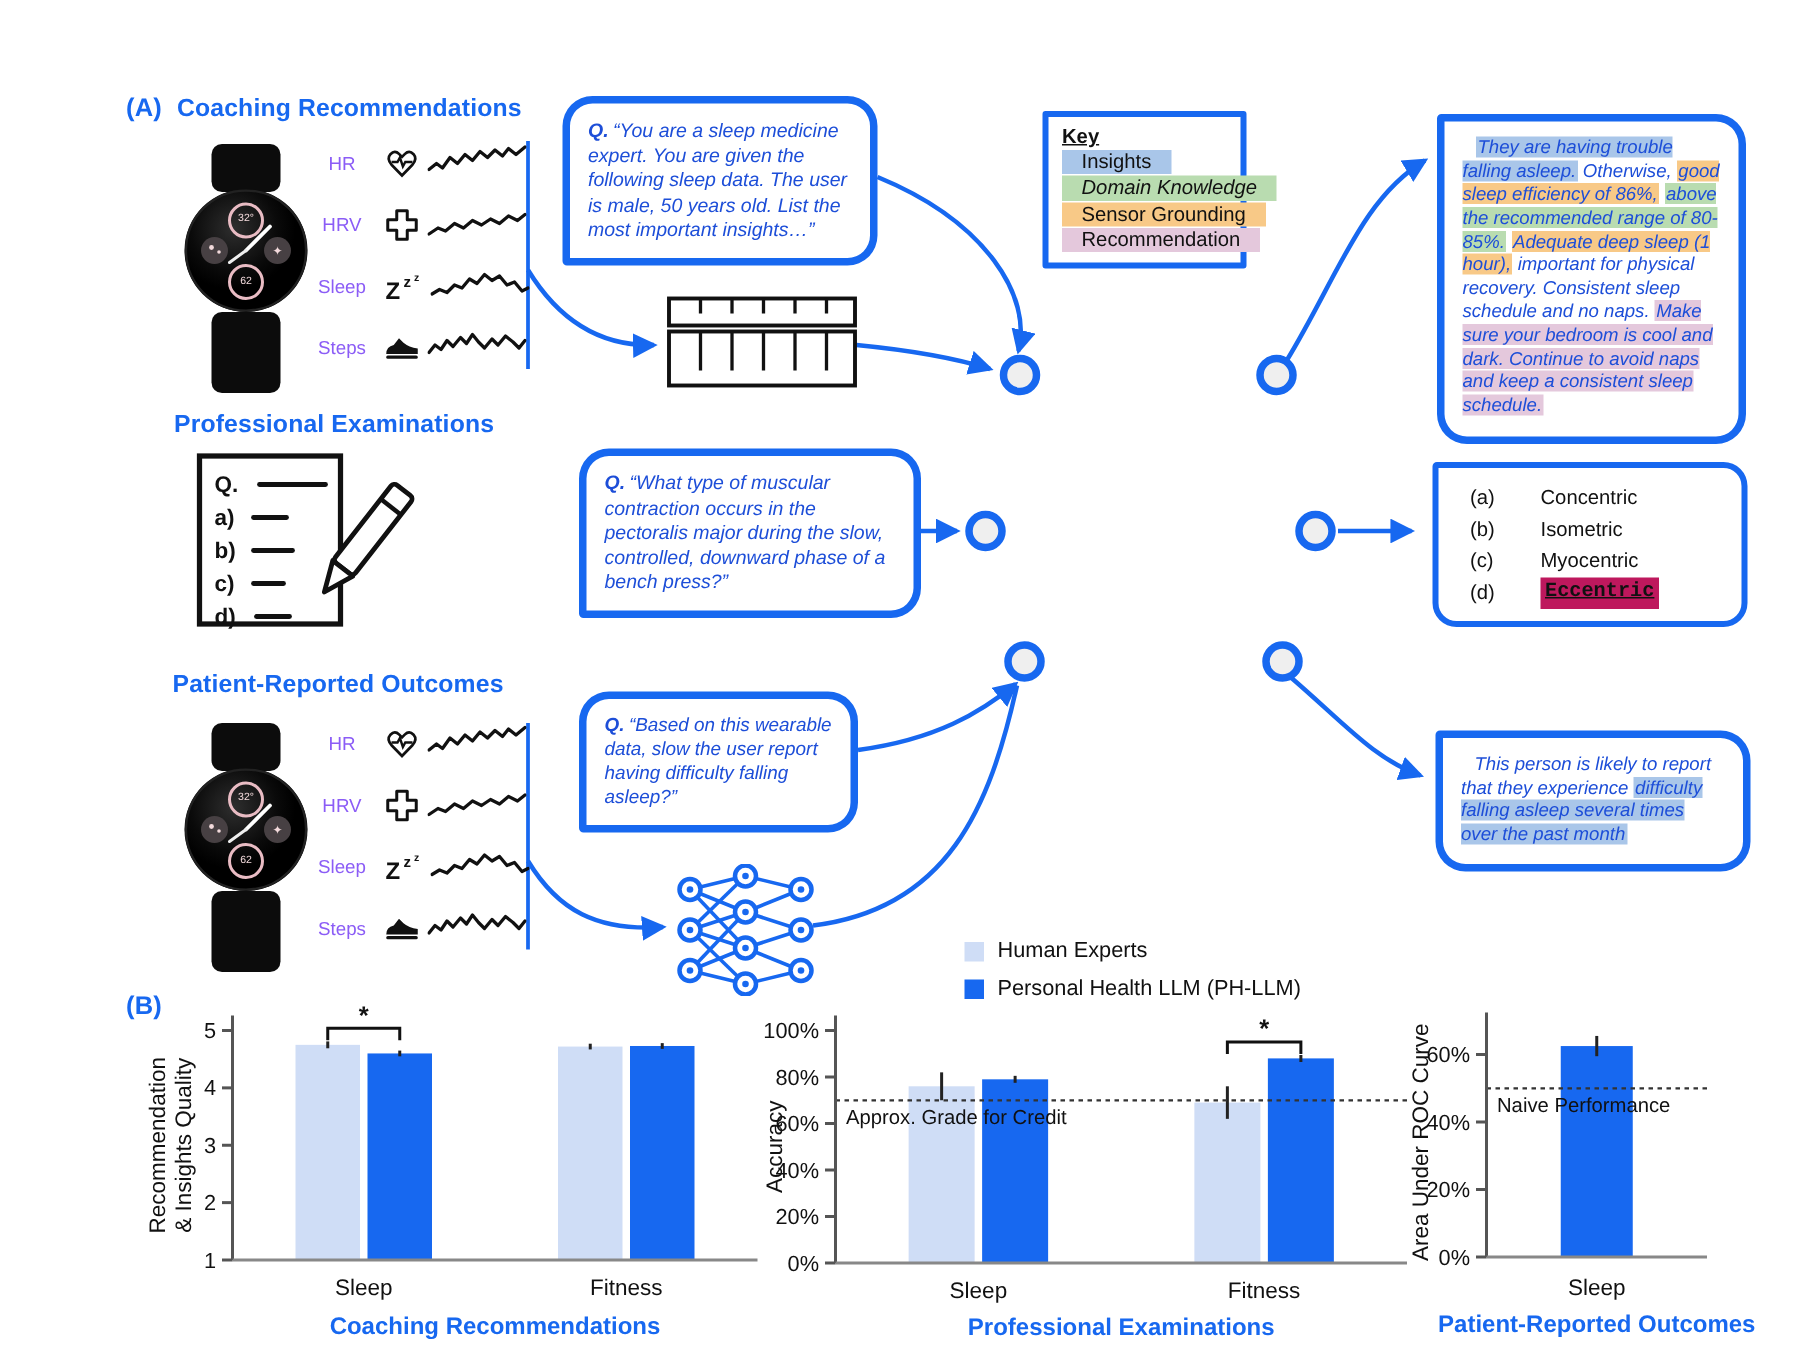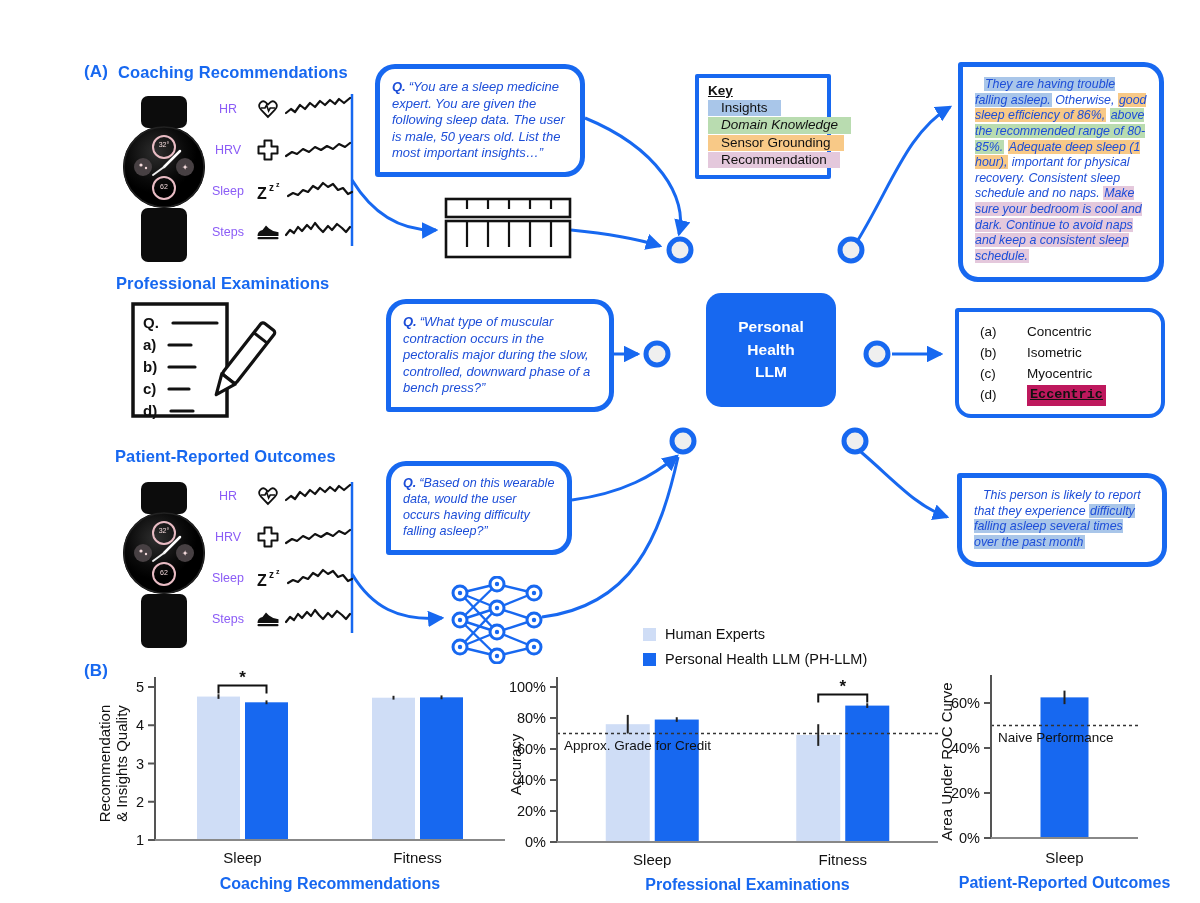--- a/index.html
+++ b/index.html
@@ -25,21 +25,21 @@
     padding:10px 8px 8px 21px;font-size:13.5px;box-sizing:border-box;background:#fff;}
   .ans-row{display:flex;line-height:1.55;}
   .ans-letter{width:47px;}
   .ans-correct{font-weight:bold;text-decoration:underline;padding:0 3px;}
   .legend{font-size:14.5px;}
   .lg-row{display:flex;align-items:center;gap:9px;margin-bottom:9px;}
   .sw{width:13px;height:13px;display:inline-block;}
   .sig-row{display:flex;align-items:center;gap:5px;height:30px;margin-bottom:11px;}
   .sig-label{width:46px;text-align:center;color:#8b5cf6;font-size:12.5px;flex:none;}
   .sig-icon{flex:none;display:flex;align-items:center;}
-  .resp{font-size:12.4px;line-height:1.26;}
+  .resp{font-size:12.4px;line-height:1.26;margin-top:14px;}
   .chart{background:transparent;}
 </style>
 </head>
 <body>
 
 <div class="canvas">
 
   <svg class="abs" style="left:0;top:0" width="1200" height="903">
     <defs>
       <marker id="arw" viewBox="0 0 10 10" refX="8.5" refY="5" markerWidth="5.5" markerHeight="5.5" orient="auto-start-reverse">
@@ -215,25 +215,20 @@
       <rect x="105" y="16" width="17" height="66" rx="3" fill="#fff" stroke="#111" stroke-width="3.2"></rect>
       <line x1="105" y1="30" x2="122" y2="30" stroke="#111" stroke-width="3"></line>
       <polygon points="105,82 122,82 113.5,102" fill="#fff" stroke="#111" stroke-width="3.2" stroke-linejoin="round"></polygon>
     </g>
   </svg>
 
   <div class="abs bubble tail-bl" style="left:386px;top:299px;width:228px;min-height:106px">
     <span class="q">Q.</span><span>“What type of muscular contraction occurs in the pectoralis major during the slow, controlled, downward phase of a bench press?”</span>
   </div>
 
-  <div class="abs llm-box" style="left:706px;top:293px;width:130px;height:114px">
-    <div>Personal</div>
-    <div>Health</div>
-    <div>LLM</div>
-  </div>
 
   <div class="abs answer-box" style="left:955px;top:308px;width:210px;min-height:94px">
       <div class="ans-row">
         <span class="ans-letter">(a)</span>
         <span>Concentric</span>
       </div>
       <div class="ans-row">
         <span class="ans-letter">(b)</span>
         <span>Isometric</span>
       </div>
@@ -326,21 +321,21 @@
         </span>
         <span class="sig-icon">
           <svg width="66" height="26" viewBox="0 0 66 26">
             <polyline points="1,16 5,11 9,14 13,8 17,12 22,6 26,10 30,4 34,9 38,13 43,7 47,11 52,5 57,9 61,13 65,8" fill="none" stroke="#111" stroke-width="2.2" stroke-linejoin="round" stroke-linecap="round"></polyline>
           </svg>
         </span>
       </div>
     </div>
 
   <div class="abs bubble tail-bl" style="left:386px;top:461px;width:186px;min-height:94px;font-size:12.6px">
-    <span class="q">Q.</span><span>“Based on this wearable data, would the user occurs having difficulty falling asleep?”</span>
+    <span class="q">Q.</span><span>“Based on this wearable data, slow the user report having difficulty falling asleep?”</span>
   </div>
 
   <svg class="abs" style="left:450px;top:576px" width="94" height="88" viewBox="0 0 94 88">
     <g stroke="#1768f0" stroke-width="2.4">
       <line x1="10" y1="17" x2="47" y2="8"></line>
         <line x1="10" y1="17" x2="47" y2="32"></line>
         <line x1="10" y1="17" x2="47" y2="56"></line>
       <line x1="10" y1="44" x2="47" y2="8"></line>
         <line x1="10" y1="44" x2="47" y2="32"></line>
         <line x1="10" y1="44" x2="47" y2="56"></line>

